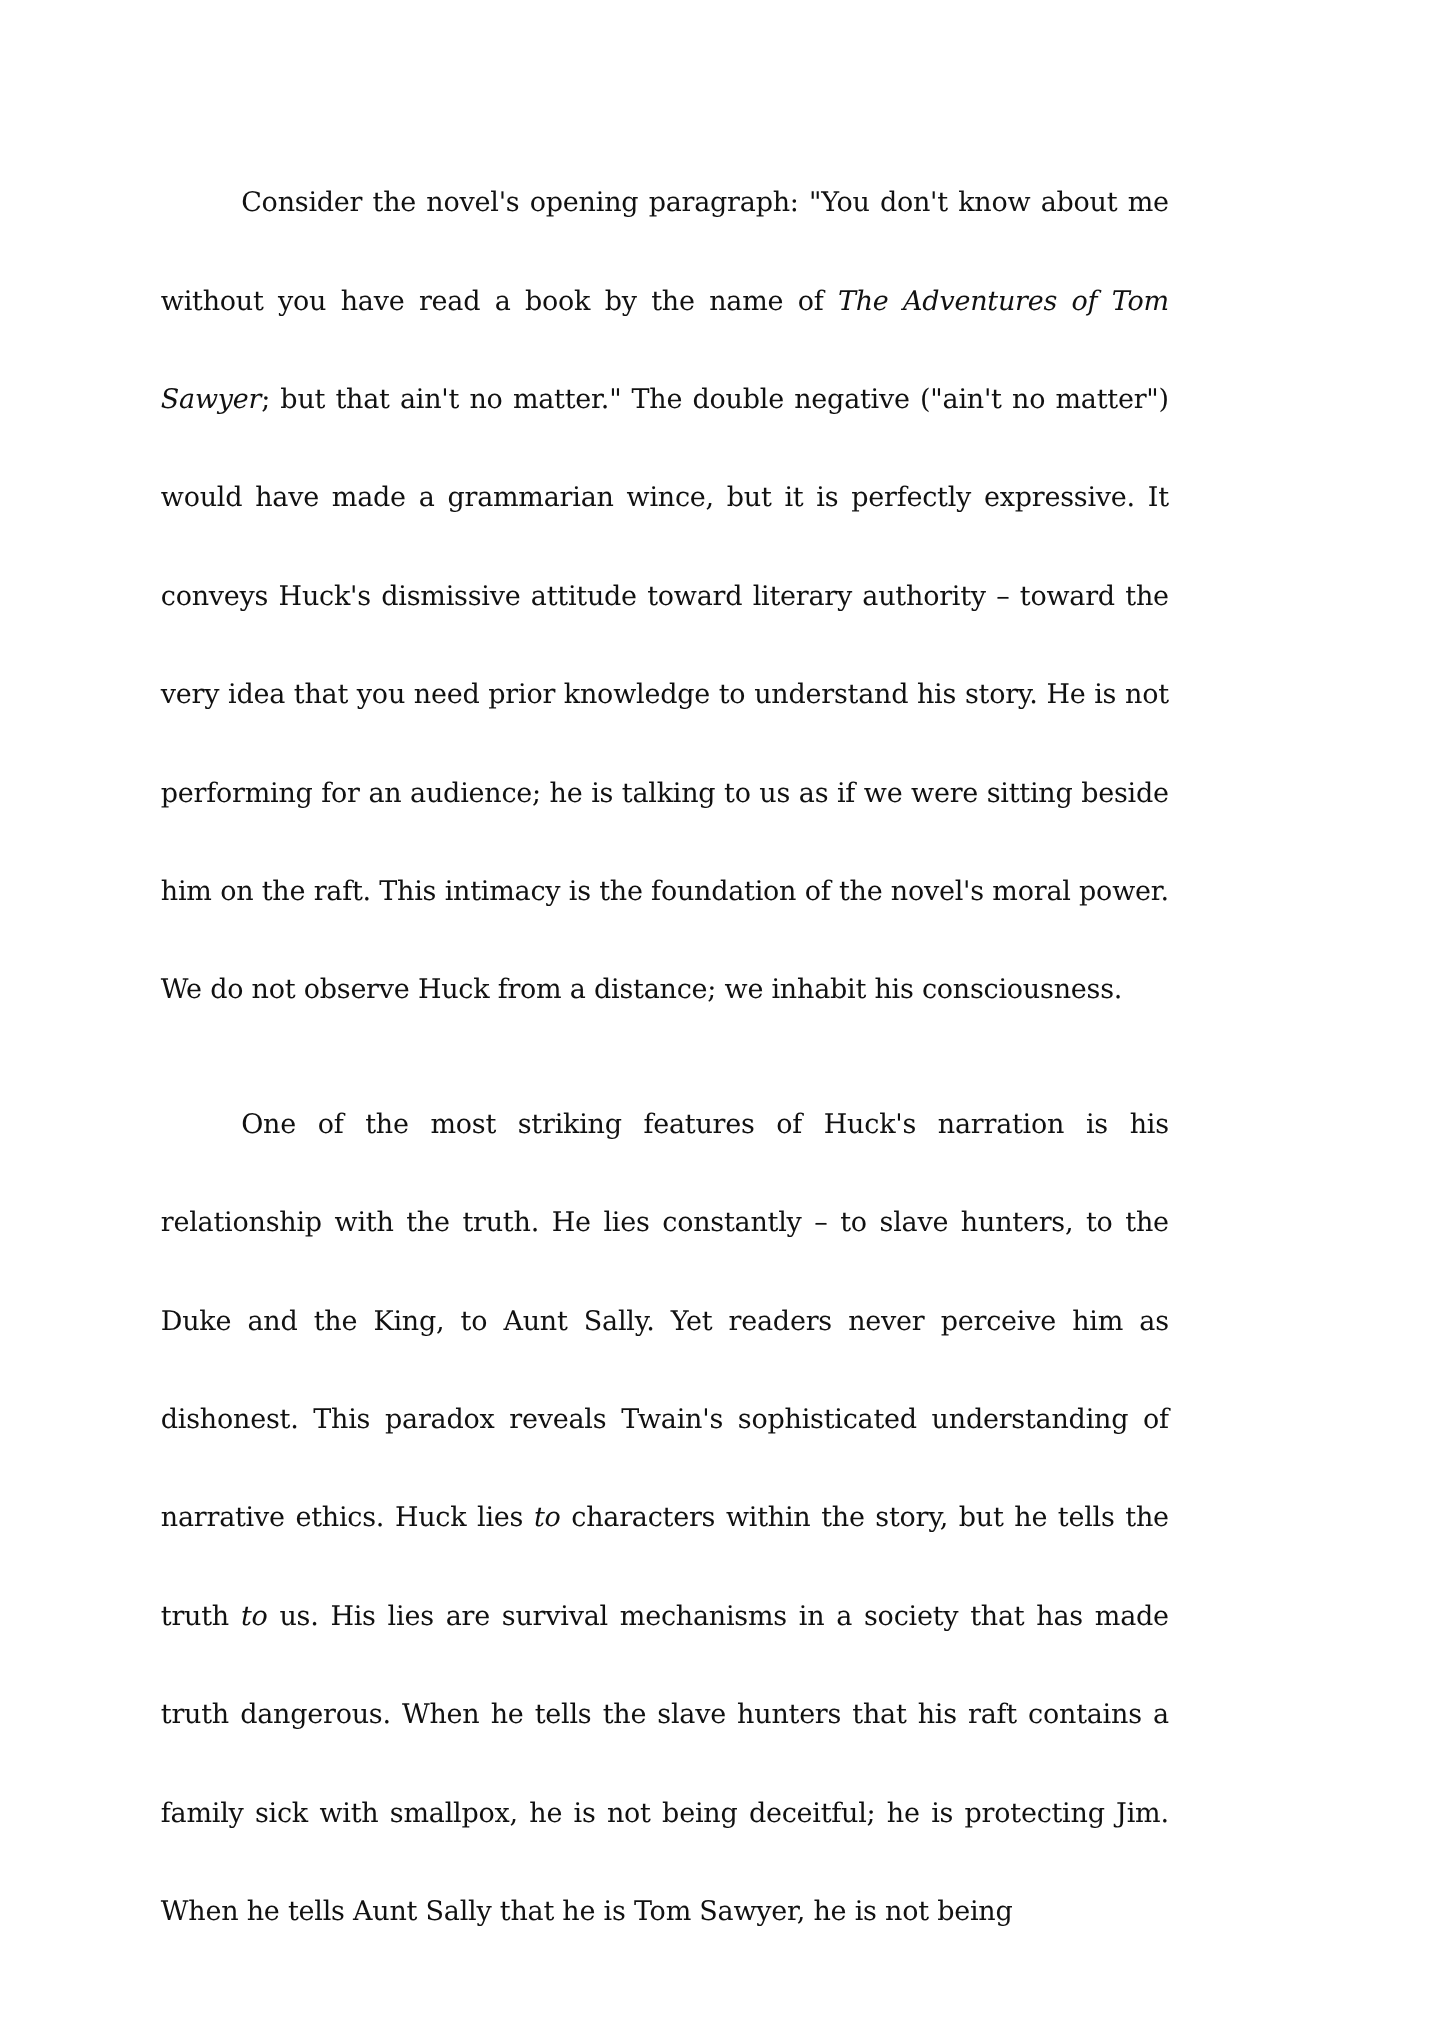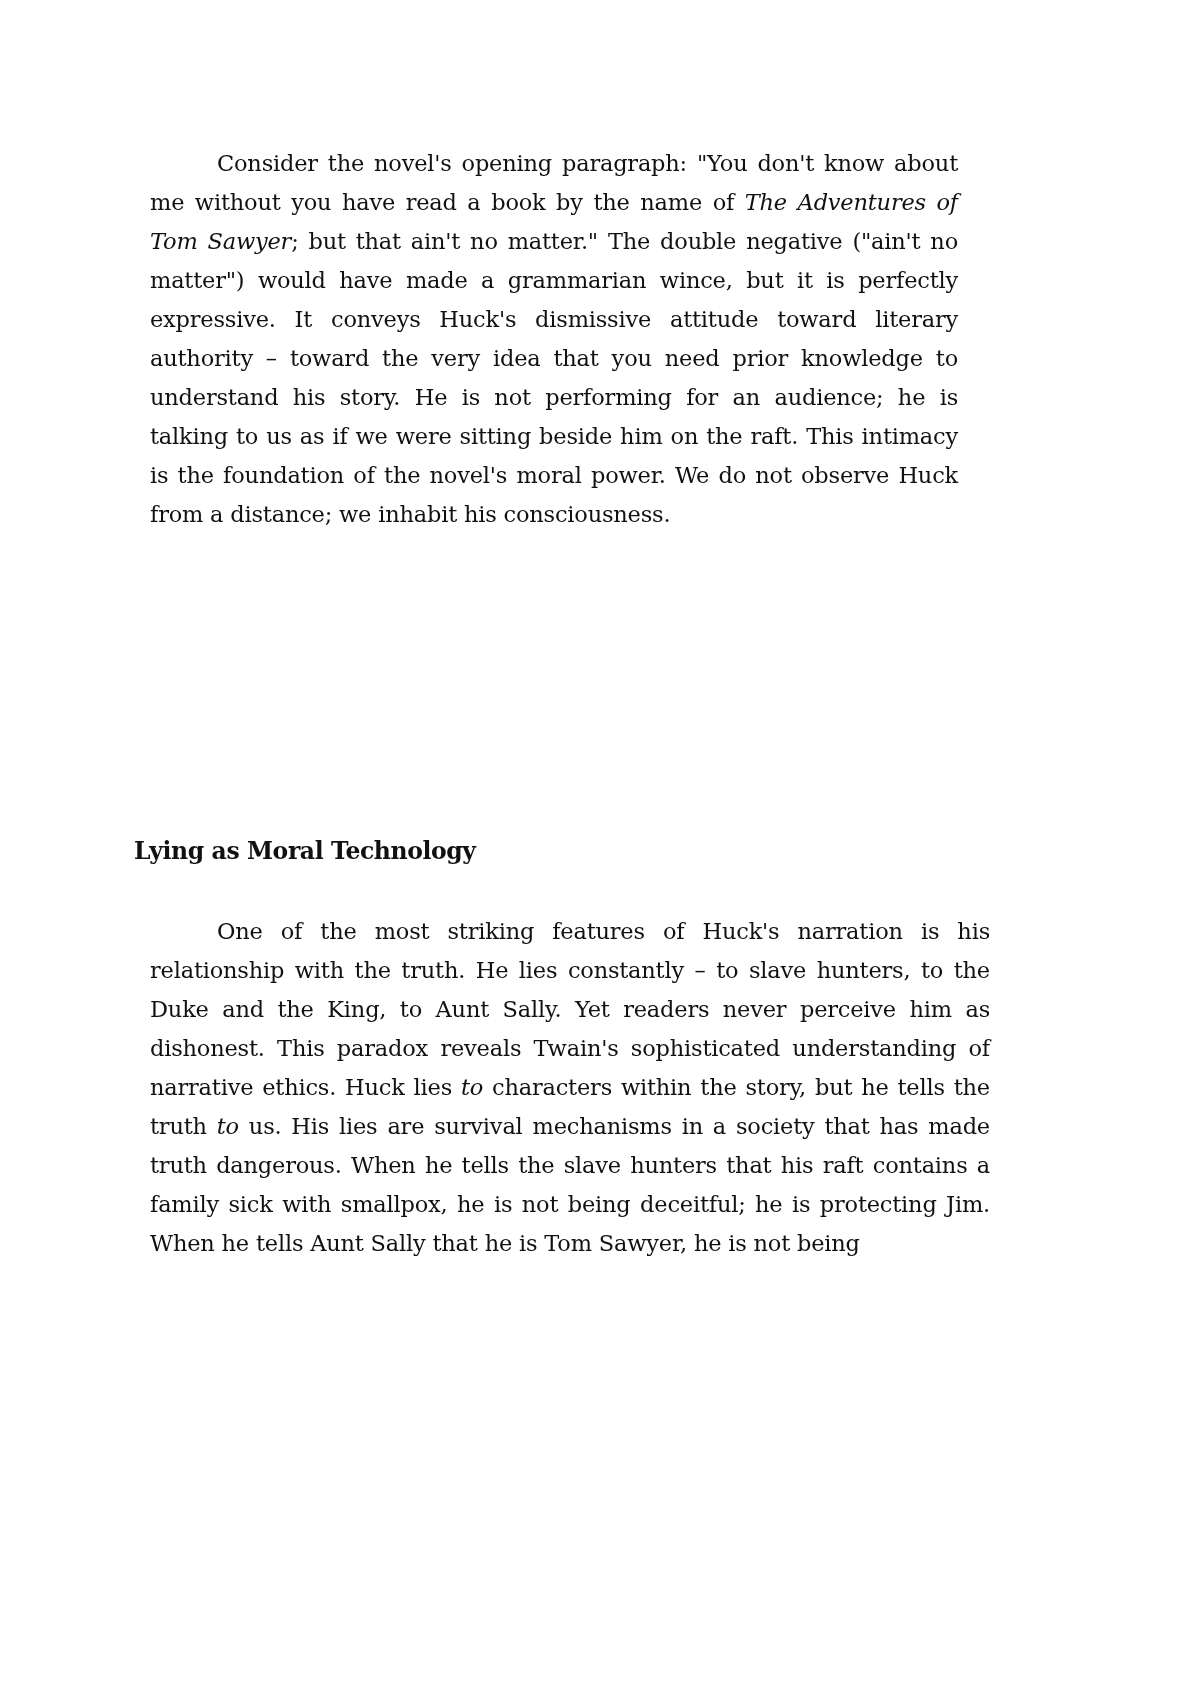--- a/index.html
+++ b/index.html
@@ -16,24 +16,24 @@
       color: #111111;
     }
     .page {
       position: absolute;
       left: 134px;
       top: 128px;
       width: 840px;
     }
     .para {
       font-size: 22.5px;
-      line-height: 39px;
+      line-height: 82px;
       text-align: justify;
       text-indent: 67px;
-      margin: 16px;
+      margin: 0;
       letter-spacing: -0.2px;
       word-spacing: 0px;
     }
     .heading {
       font-size: 23.5px;
       font-weight: bold;
       line-height: 40px;
       margin: 0;
       position: absolute;
       top: 703px;
@@ -49,18 +49,17 @@
     em { font-style: italic; }
   </style>
 </head>
 <body>
 
 <div class="page">
   <p class="para">
     <span>Consider the novel's opening paragraph: "You don't know about me without you have read a book by the name of </span><em>The Adventures of Tom Sawyer</em><span>; but that ain't no matter." The double negative ("ain't no matter") would have made a grammarian wince, but it is perfectly expressive. It conveys Huck's dismissive attitude toward literary authority – toward the very idea that you need prior knowledge to understand his story. He is not performing for an audience; he is talking to us as if we were sitting beside him on the raft. This intimacy is the foundation of the novel's moral power. We do not observe Huck from a distance; we inhabit his consciousness.</span>
   </p>
 
-  <h2 class="heading">Lying as Moral Technology</h2>
 
   <p class="para para-2">
     <span>One of the most striking features of Huck's narration is his relationship with the truth. He lies constantly – to slave hunters, to the Duke and the King, to Aunt Sally. Yet readers never perceive him as dishonest. This paradox reveals Twain's sophisticated understanding of narrative ethics. Huck lies </span><em>to</em><span> characters within the story, but he tells the truth </span><em>to</em><span> us. His lies are survival mechanisms in a society that has made truth dangerous. When he tells the slave hunters that his raft contains a family sick with smallpox, he is not being deceitful; he is protecting Jim. When he tells Aunt Sally that he is Tom Sawyer, he is not being</span>
   </p>
 </div>
 
 </body></html>

